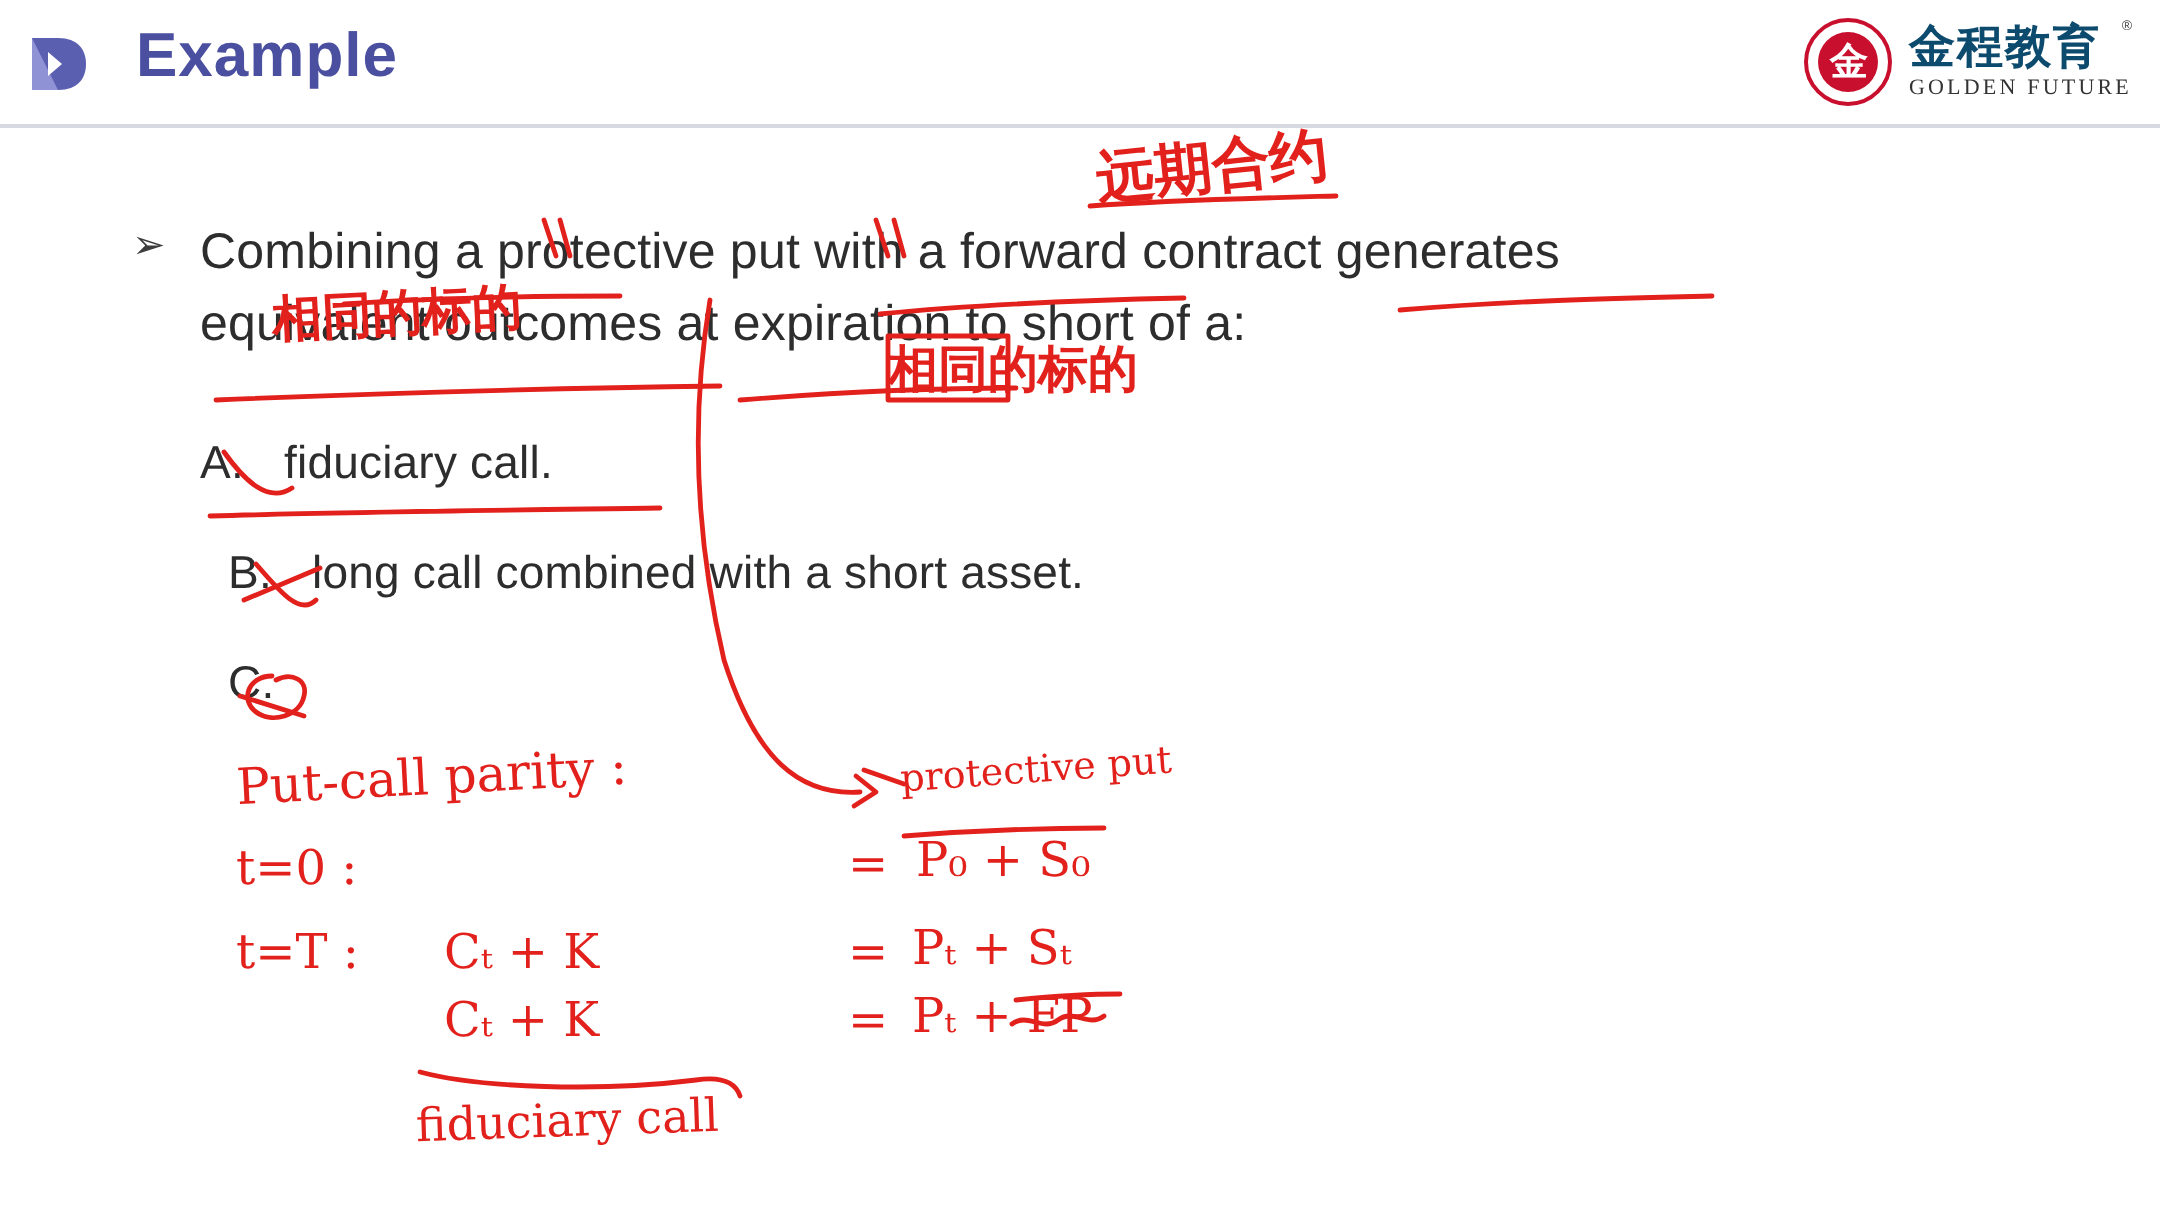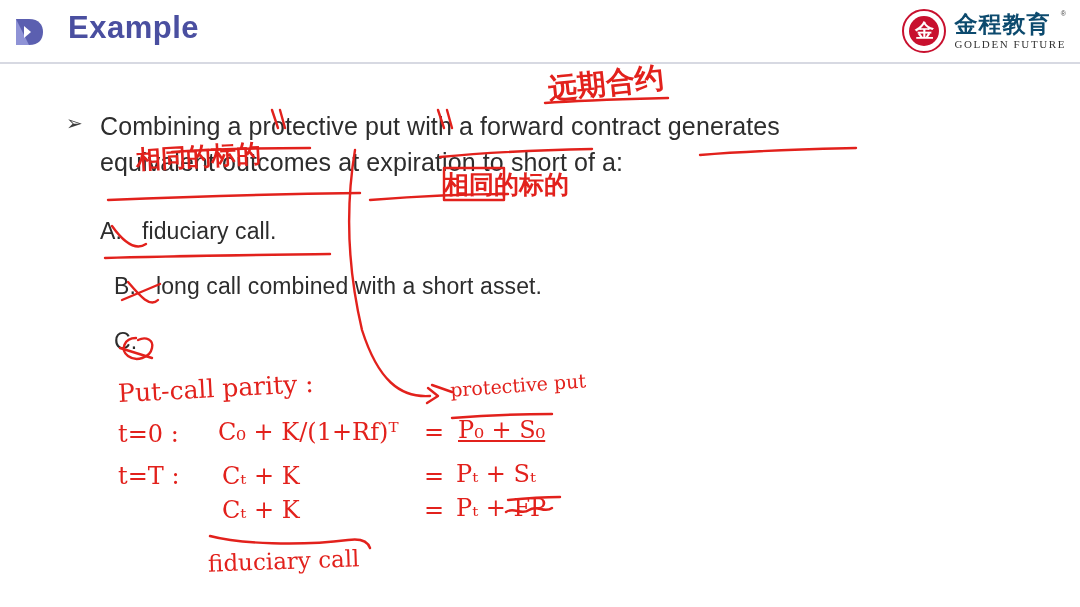--- a/index.html
+++ b/index.html
@@ -269,23 +269,22 @@
 
     <div class="cjk" style="left:136px; top:140px; font-size:25px; transform:rotate(-3deg);">相同的标的</div>
 
     <div class="cjk" style="left:444px; top:168px; font-size:25px;">相同的标的</div>
 
     <div class="hand" style="left:450px; top:374px; font-size:19px; transform:rotate(-4deg);">protective put</div>
 
     <div class="hand" style="left:118px; top:374px; font-size:25px; transform:rotate(-3deg);">Put-call parity :</div>
 
     <div class="hand" style="left:118px; top:420px; font-size:24px;">t=0 :</div>
-    <div class="hand" style="left:218px; top:418px; font-size:24px;">C₀ + K/(1+Rf)ᵀ</div>
     <div class="hand" style="left:424px; top:418px; font-size:24px;">=</div>
-    <div class="hand" style="left:458px; top:416px; font-size:24px;text-decoration:underline;">P₀ + S₀</div>
+    <div class="hand" style="left:458px; top:416px; font-size:24px;">P₀ + S₀</div>
 
     <div class="hand" style="left:118px; top:462px; font-size:24px;">t=T :</div>
     <div class="hand" style="left:222px; top:462px; font-size:24px;">Cₜ + K</div>
     <div class="hand" style="left:424px; top:462px; font-size:24px;">=</div>
     <div class="hand" style="left:456px; top:460px; font-size:24px;">Pₜ + Sₜ</div>
 
     <div class="hand" style="left:222px; top:496px; font-size:24px;">Cₜ + K</div>
     <div class="hand" style="left:424px; top:496px; font-size:24px;">=</div>
     <div class="hand" style="left:456px; top:494px; font-size:24px;">Pₜ + FP</div>
 

